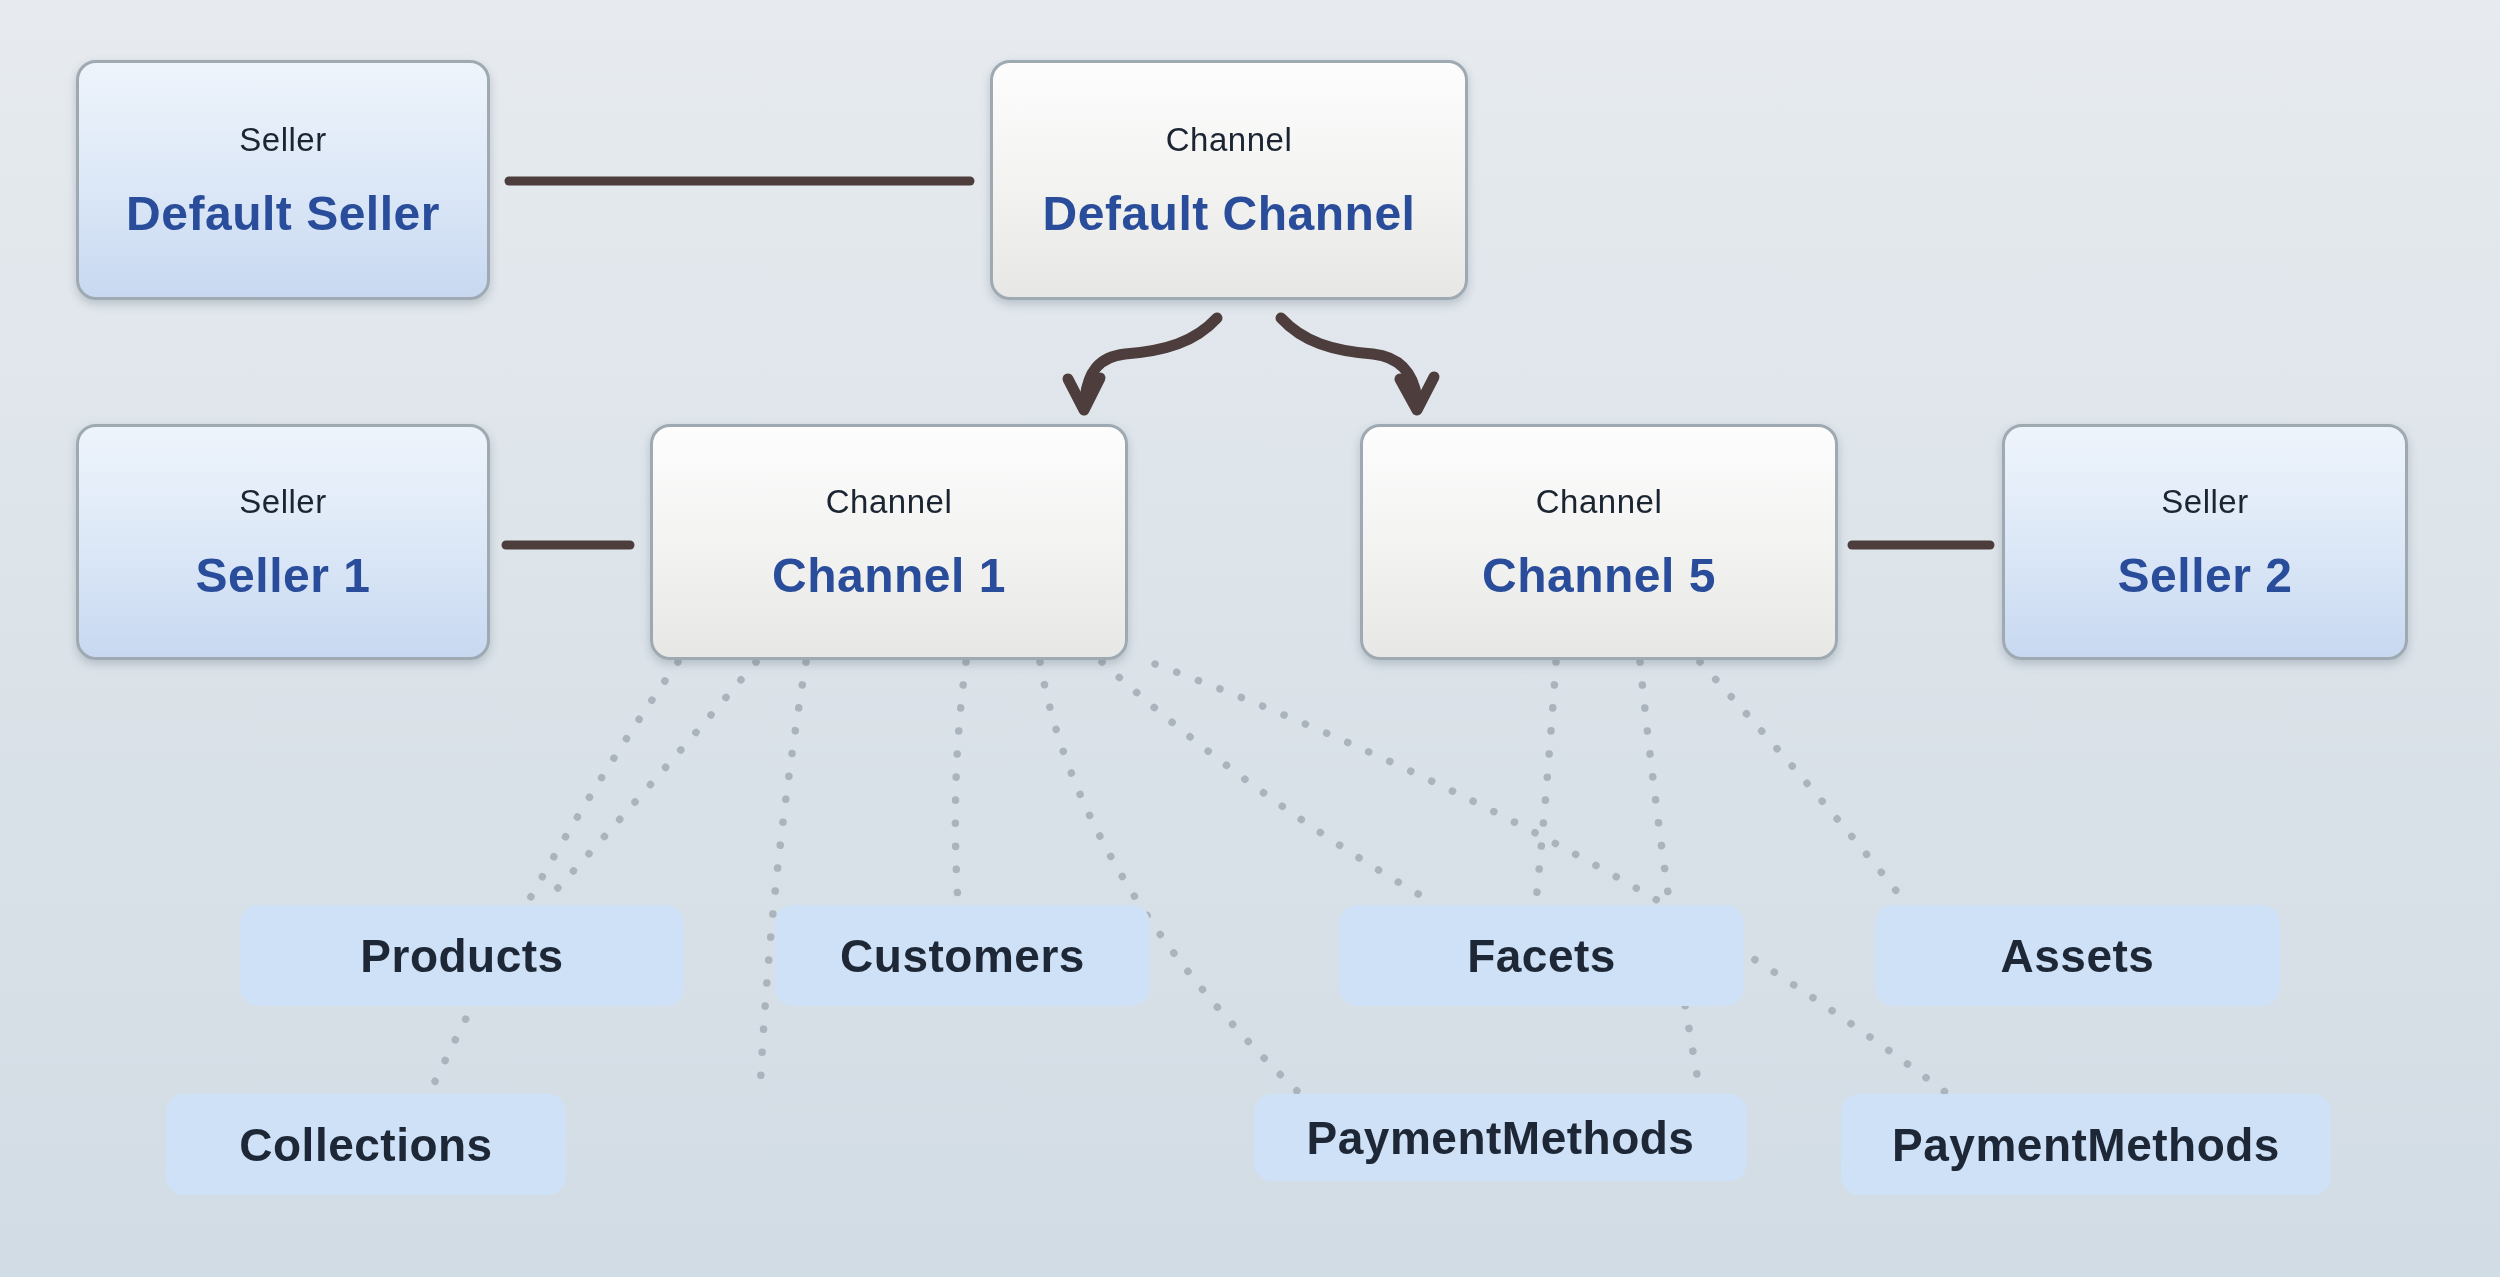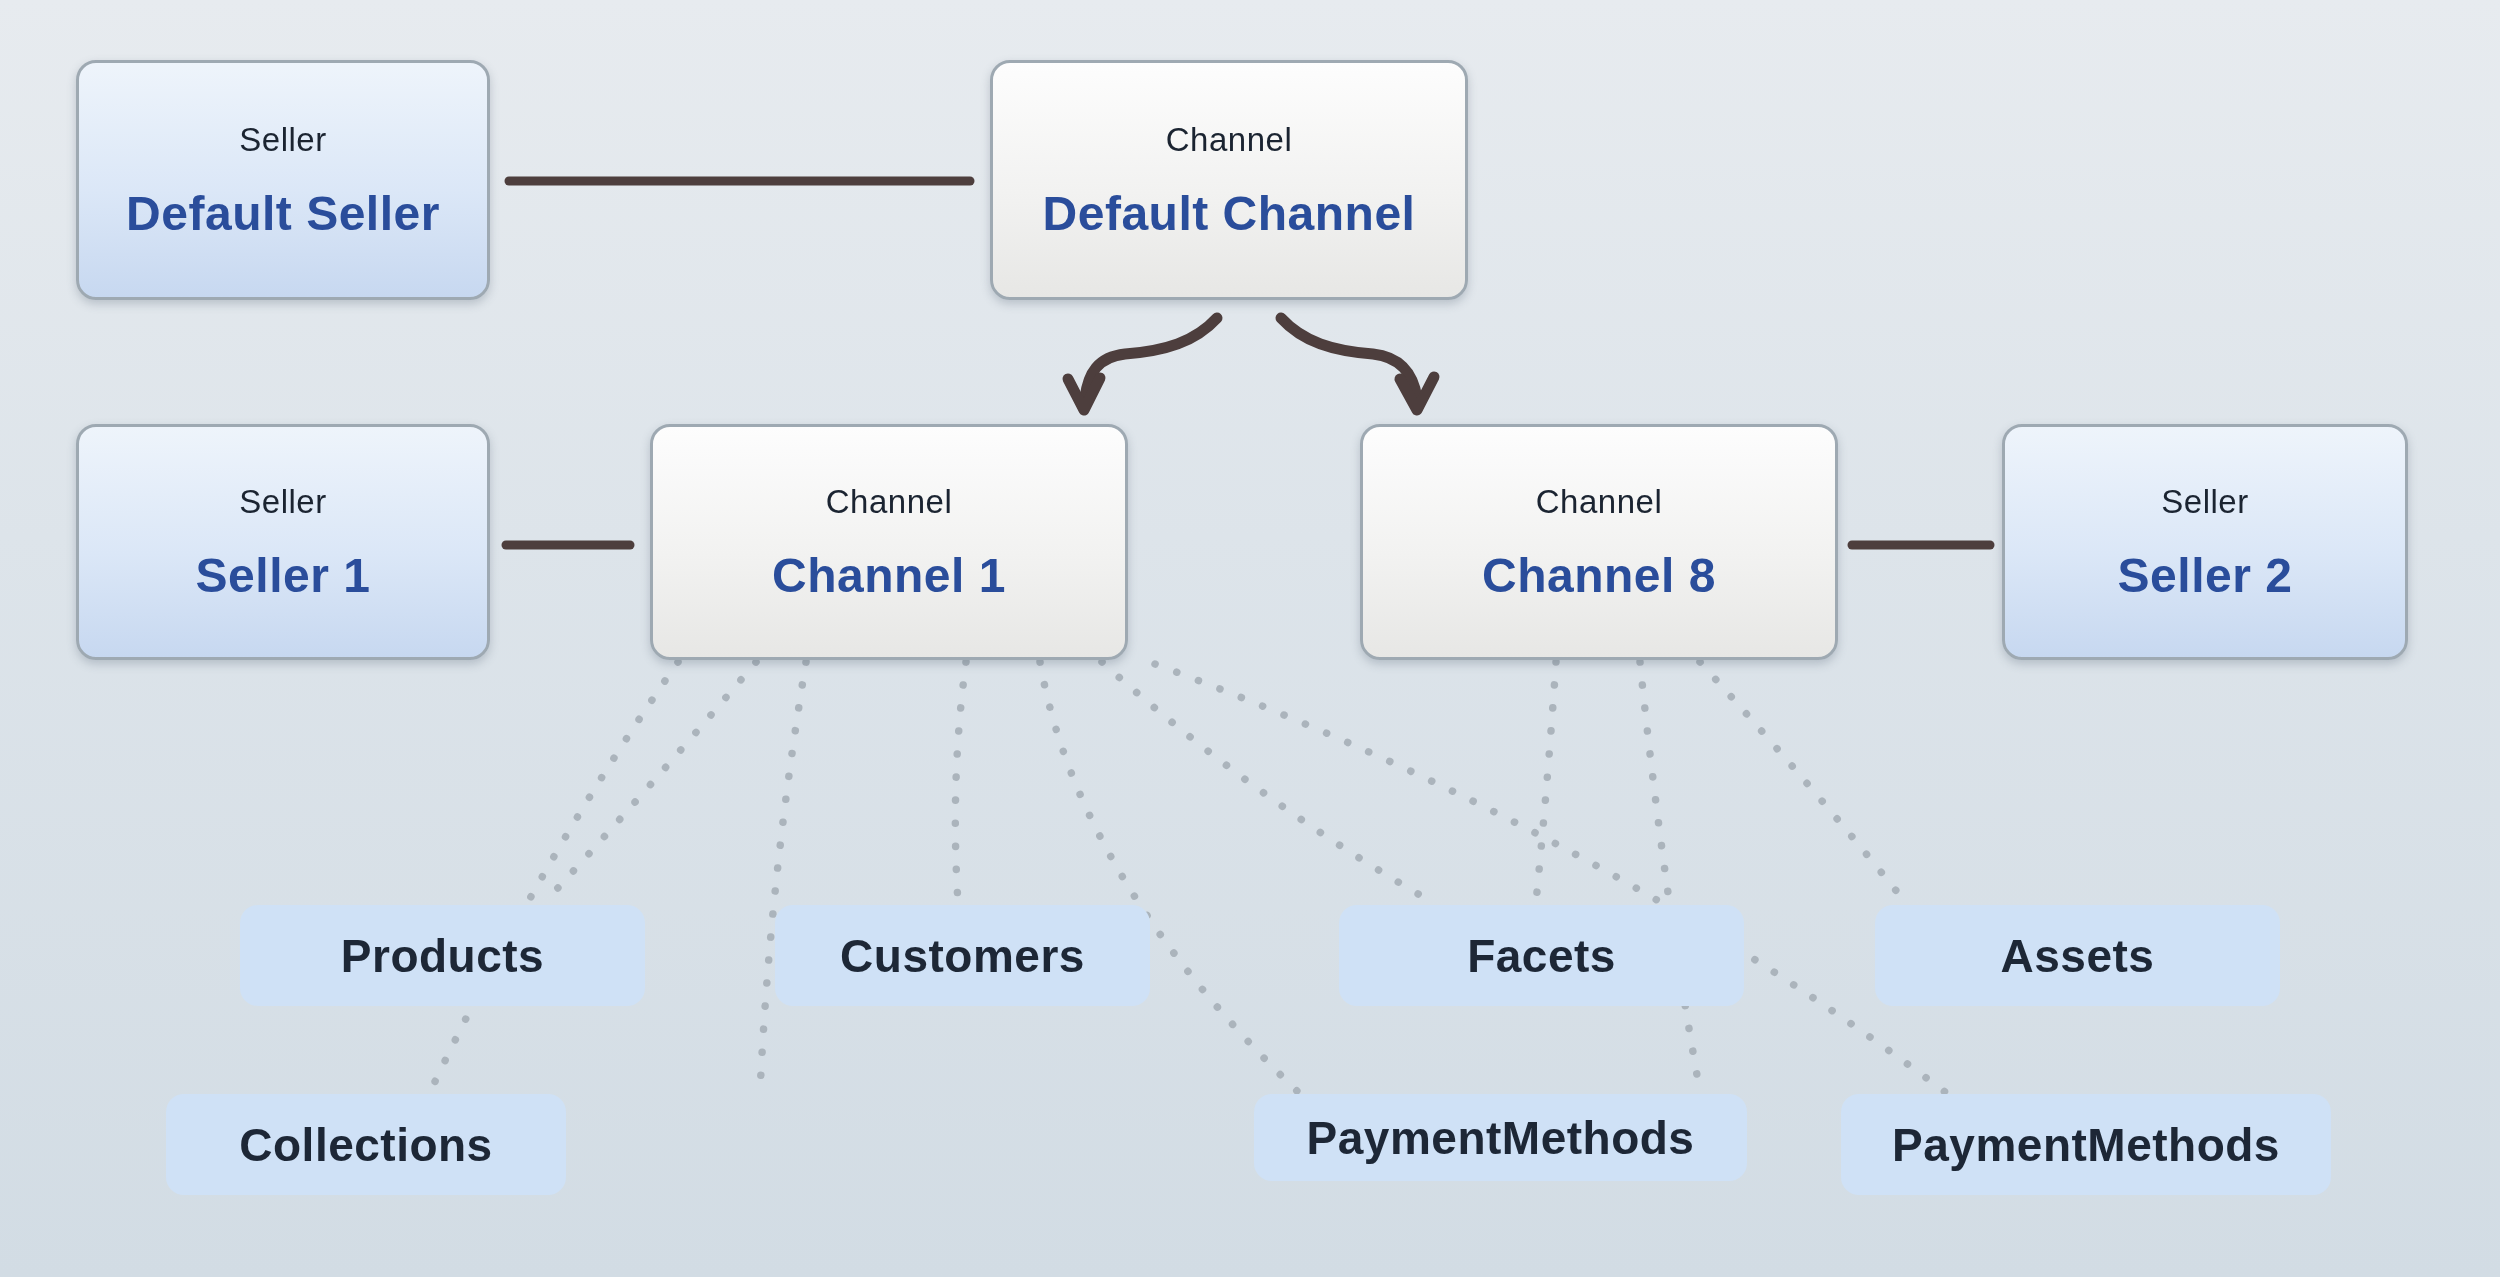--- a/index.html
+++ b/index.html
@@ -106,29 +106,29 @@
     <div class="nsub">Seller 1</div>
   </div>
 
   <div class="bignode channel" style="left:650px;top:424px;width:478px;height:236px">
     <div class="ntitle">Channel</div>
     <div class="nsub">Channel 1</div>
   </div>
 
   <div class="bignode channel" style="left:1360px;top:424px;width:478px;height:236px">
     <div class="ntitle">Channel</div>
-    <div class="nsub">Channel 8</div>
+    <div class="nsub">Channel 5</div>
   </div>
 
   <div class="bignode seller" style="left:2002px;top:424px;width:406px;height:236px">
     <div class="ntitle">Seller</div>
     <div class="nsub">Seller 2</div>
   </div>
 
-  <div class="entity" style="left:240px;top:905px;width:405px;height:101px">Products</div>
+  <div class="entity" style="left:240px;top:905px;width:444px;height:101px">Products</div>
   <div class="entity" style="left:775px;top:905px;width:375px;height:101px">Customers</div>
   <div class="entity" style="left:1339px;top:905px;width:405px;height:101px">Facets</div>
   <div class="entity" style="left:166px;top:1094px;width:400px;height:101px">Collections</div>
 
   <div class="entity" style="left:1875px;top:905px;width:405px;height:101px">Assets</div>
   <div class="entity" style="left:1254px;top:1094px;width:493px;height:87px">PaymentMethods</div>
   <div class="entity" style="left:1841px;top:1094px;width:490px;height:101px">PaymentMethods</div>
 
 </div>
 

